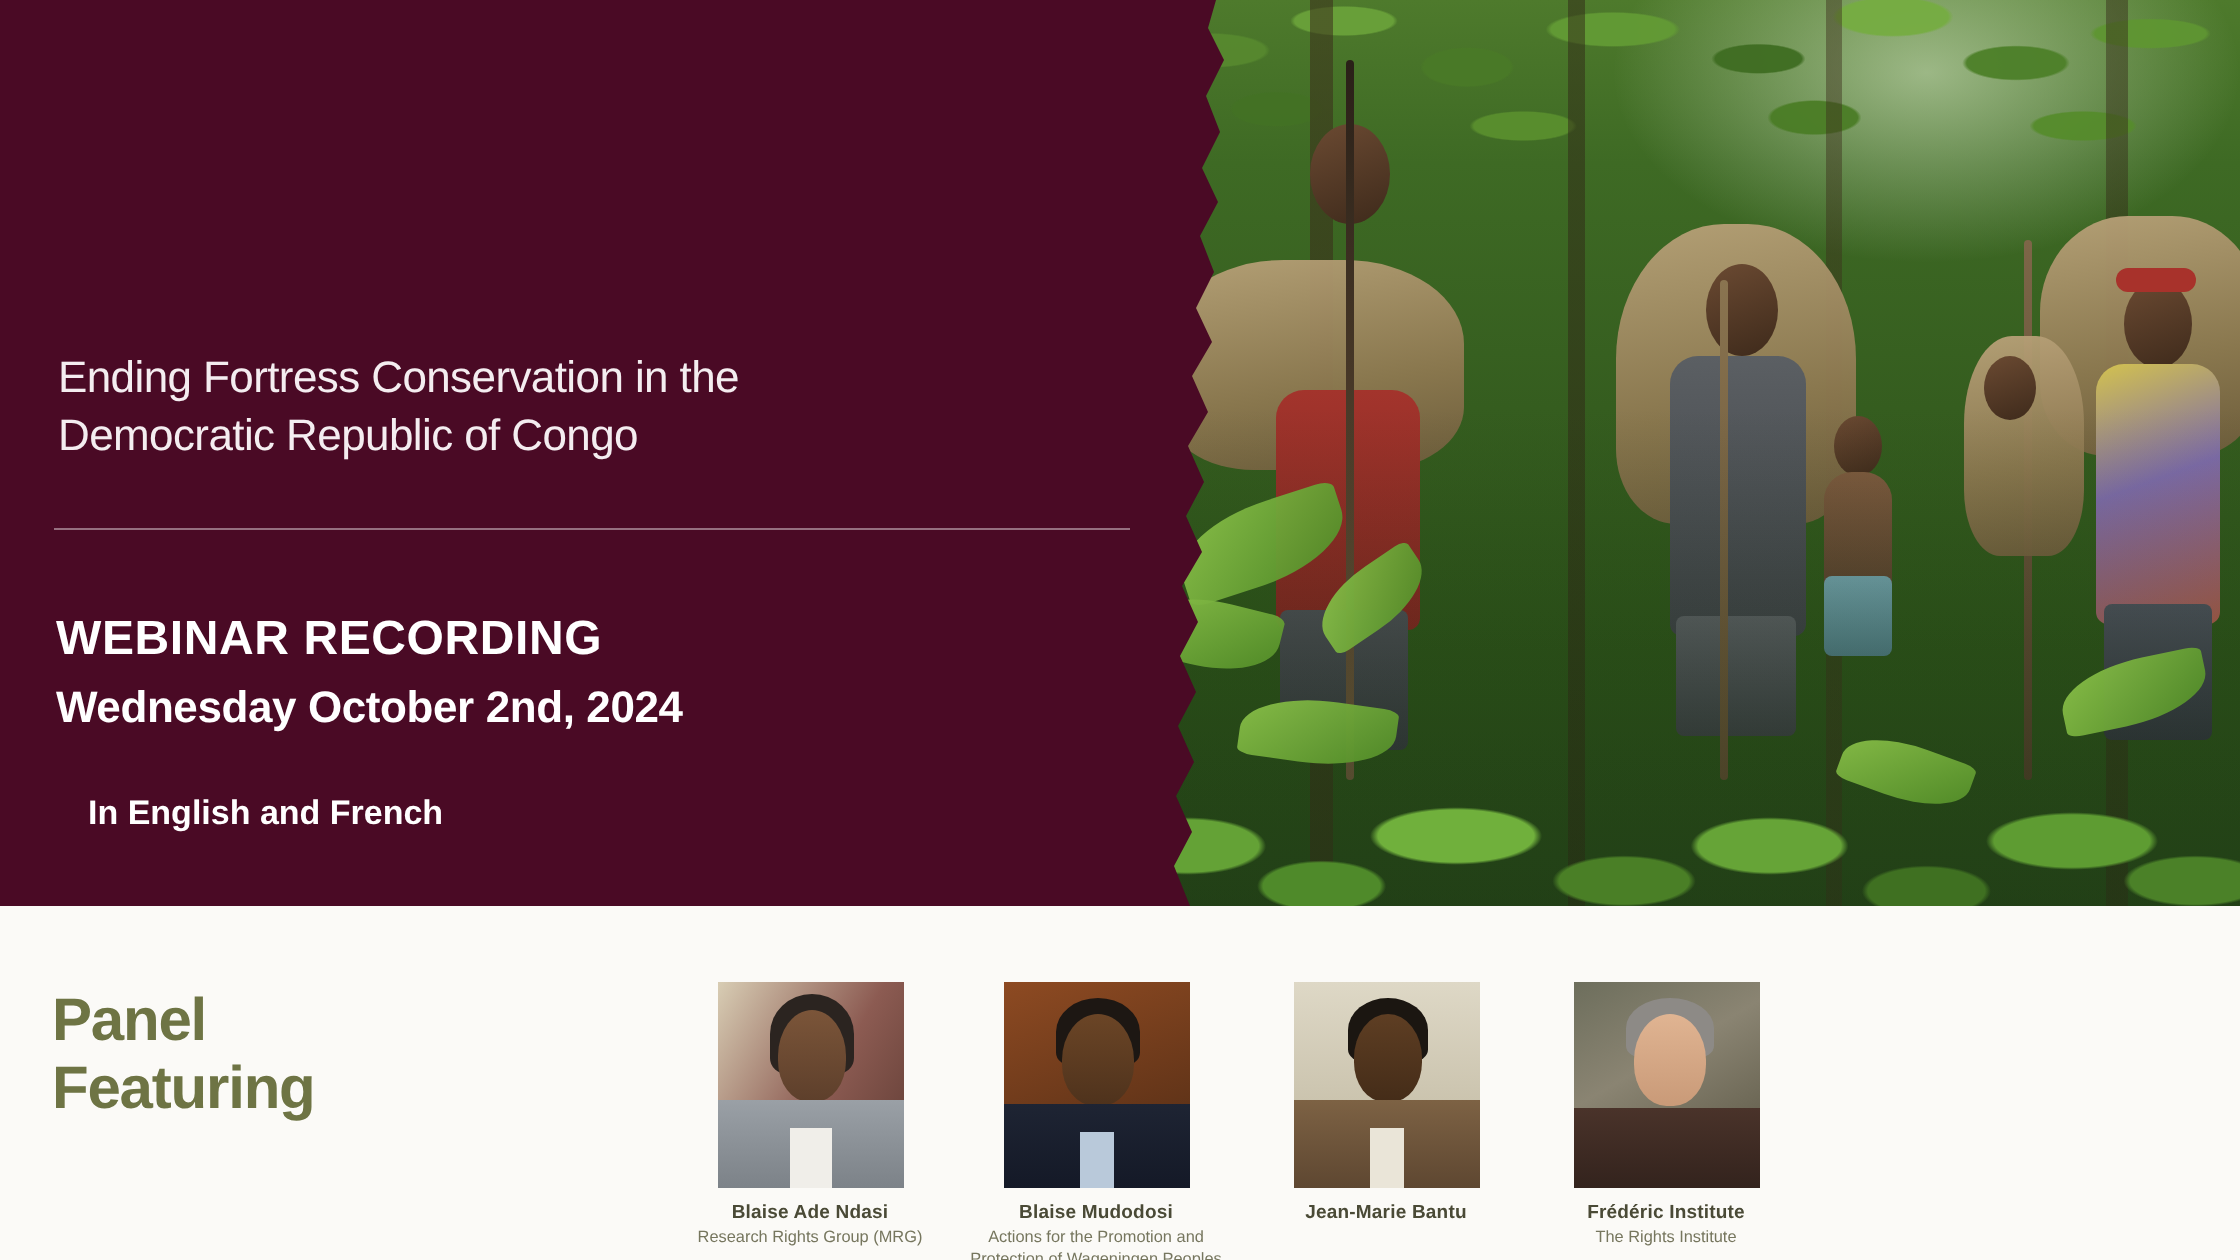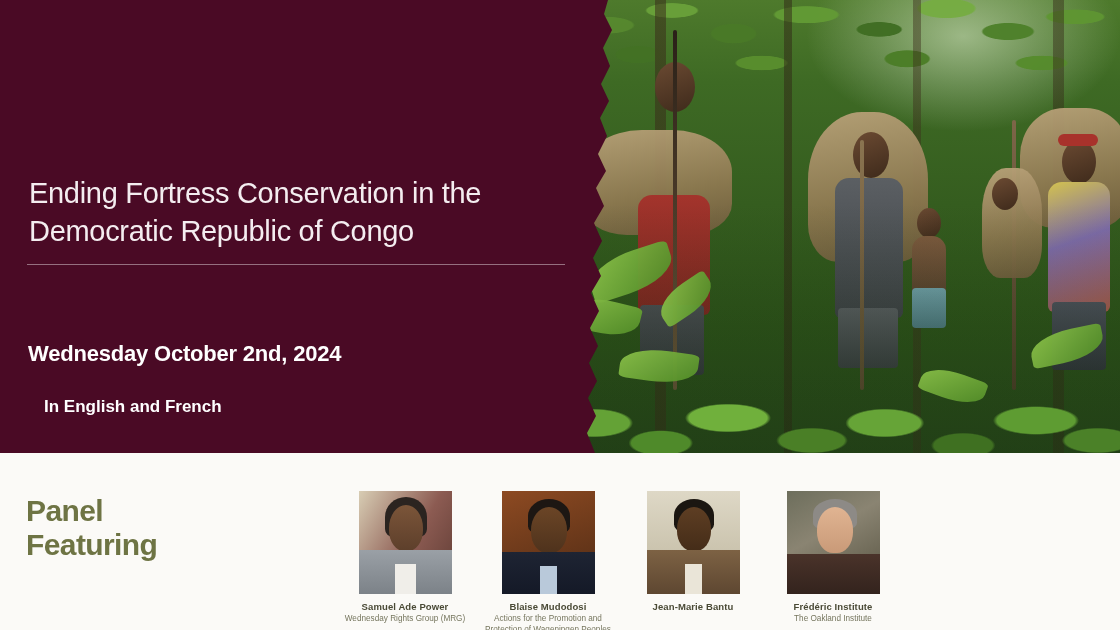--- a/index.html
+++ b/index.html
@@ -122,21 +122,21 @@
     font-weight: bold;
     line-height: 1.06;
     letter-spacing: -1.4px;
     margin: 0;
     white-space: pre-line;
   }
   .subhead {
     position: absolute;
     left: 29px; top: 174px;
     color: #F4EDF0;
-    font-size: 29px;
+    font-size: 22px;
     font-weight: 400;
     line-height: 1.32;
     letter-spacing: -0.3px;
     margin: 0;
     white-space: pre-line;
   }
   .rule {
     position: absolute;
     left: 27px; top: 264px;
     width: 538px; height: 1px;
@@ -282,39 +282,40 @@
     <svg class="torn-edge" viewBox="0 0 1120 453" preserveAspectRatio="none">
       <path fill="#4A0A25" d="M0,0 H608 L604,14 L612,30 L603,48 L610,66 L601,84 L609,101
         L600,118 L607,136 L598,154 L606,171 L596,188 L604,206 L594,223 L602,241
         L593,258 L601,276 L591,293 L599,311 L590,328 L598,346 L589,363 L597,381
         L588,398 L596,416 L587,433 L595,453 H0 Z"></path>
     </svg>
 
     <p class="subhead">Ending Fortress Conservation in the
 Democratic Republic of Congo</p>
     <div class="rule"></div>
+    <p class="kicker">WEBINAR RECORDING</p>
     <p class="date">Wednesday October 2nd, 2024</p>
     <p class="lang">In English and French</p>
   </div>
 
   <div class="panel-strip">
 
     <h2 class="panel-title">Panel
 Featuring</h2>
 
 
     <div class="speaker" style="left:330px; width:150px;">
       <div class="portrait" style="background:linear-gradient(120deg,#d8cdb4 0%,#8c5b52 55%,#5e3b33 100%);">
         <div class="ph-hair" style="left:26px; top:6px; width:42px; height:40px; background:#2b2420;"></div>
         <div class="ph-face" style="left:30px; top:14px; width:34px; height:46px; background:linear-gradient(180deg,#7b5539,#5d3f2b);"></div>
         <div class="ph-body" style="height:44px; background:linear-gradient(180deg,#9aa0a6,#7c8288);"></div>
         <div class="ph-body" style="left:36px; right:36px; height:30px; background:#f0eee9;"></div>
       </div>
-      <p class="sp-name">Samuel Ade Power</p>
-      <p class="sp-org" style="white-space:pre-line;">Wednesday Rights Group (MRG)</p>
+      <p class="sp-name">Blaise Ade Ndasi</p>
+      <p class="sp-org" style="white-space:pre-line;">Research Rights Group (MRG)</p>
     </div>
 
     <div class="speaker" style="left:468px; width:160px;">
       <div class="portrait" style="background:linear-gradient(160deg,#8d4a22,#4e2a14);">
         <div class="ph-hair" style="left:26px; top:8px; width:42px; height:34px; background:#1d1713;"></div>
         <div class="ph-face" style="left:29px; top:16px; width:36px; height:46px; background:linear-gradient(180deg,#6b4526,#4e321c);"></div>
         <div class="ph-body" style="height:42px; background:linear-gradient(180deg,#1e2433,#141927);"></div>
         <div class="ph-body" style="left:38px; right:38px; height:28px; background:#b9c9da;"></div>
       </div>
       <p class="sp-name">Blaise Mudodosi</p>
@@ -333,17 +334,17 @@
       <p class="sp-name">Jean-Marie Bantu</p>
     </div>
 
     <div class="speaker" style="left:758px; width:150px;">
       <div class="portrait" style="background:linear-gradient(150deg,#6d6e5c,#8a8472 40%,#55513f 100%);">
         <div class="ph-hair" style="left:26px; top:8px; width:44px; height:30px; background:#8d8a86;"></div>
         <div class="ph-face" style="left:30px; top:16px; width:36px; height:46px; background:linear-gradient(180deg,#e0b492,#c99a78);"></div>
         <div class="ph-body" style="height:40px; background:linear-gradient(180deg,#4a332a,#33231d);"></div>
       </div>
       <p class="sp-name">Frédéric Institute</p>
-      <p class="sp-org" style="white-space:pre-line;">The Oakland Institute</p>
+      <p class="sp-org" style="white-space:pre-line;">The Rights Institute</p>
     </div>
 
   </div>
 </div>
 
 </body></html>

